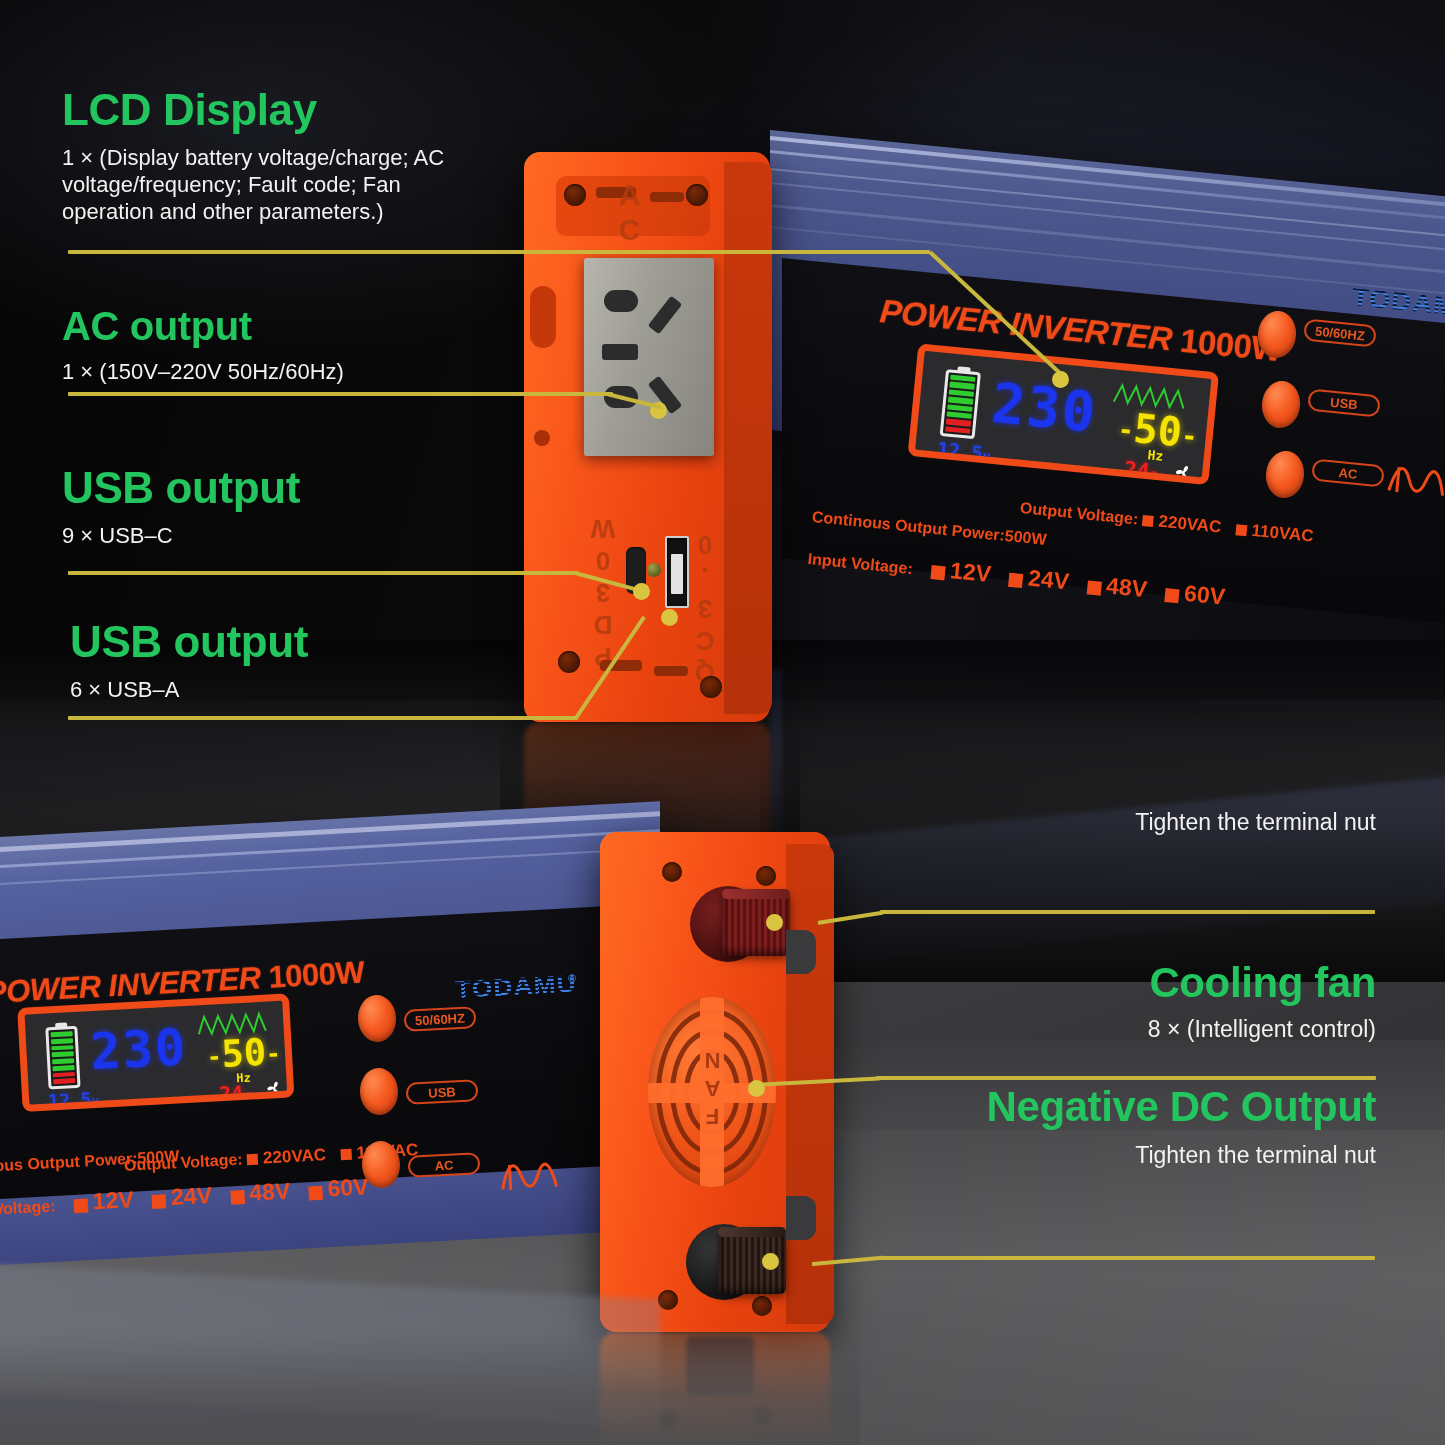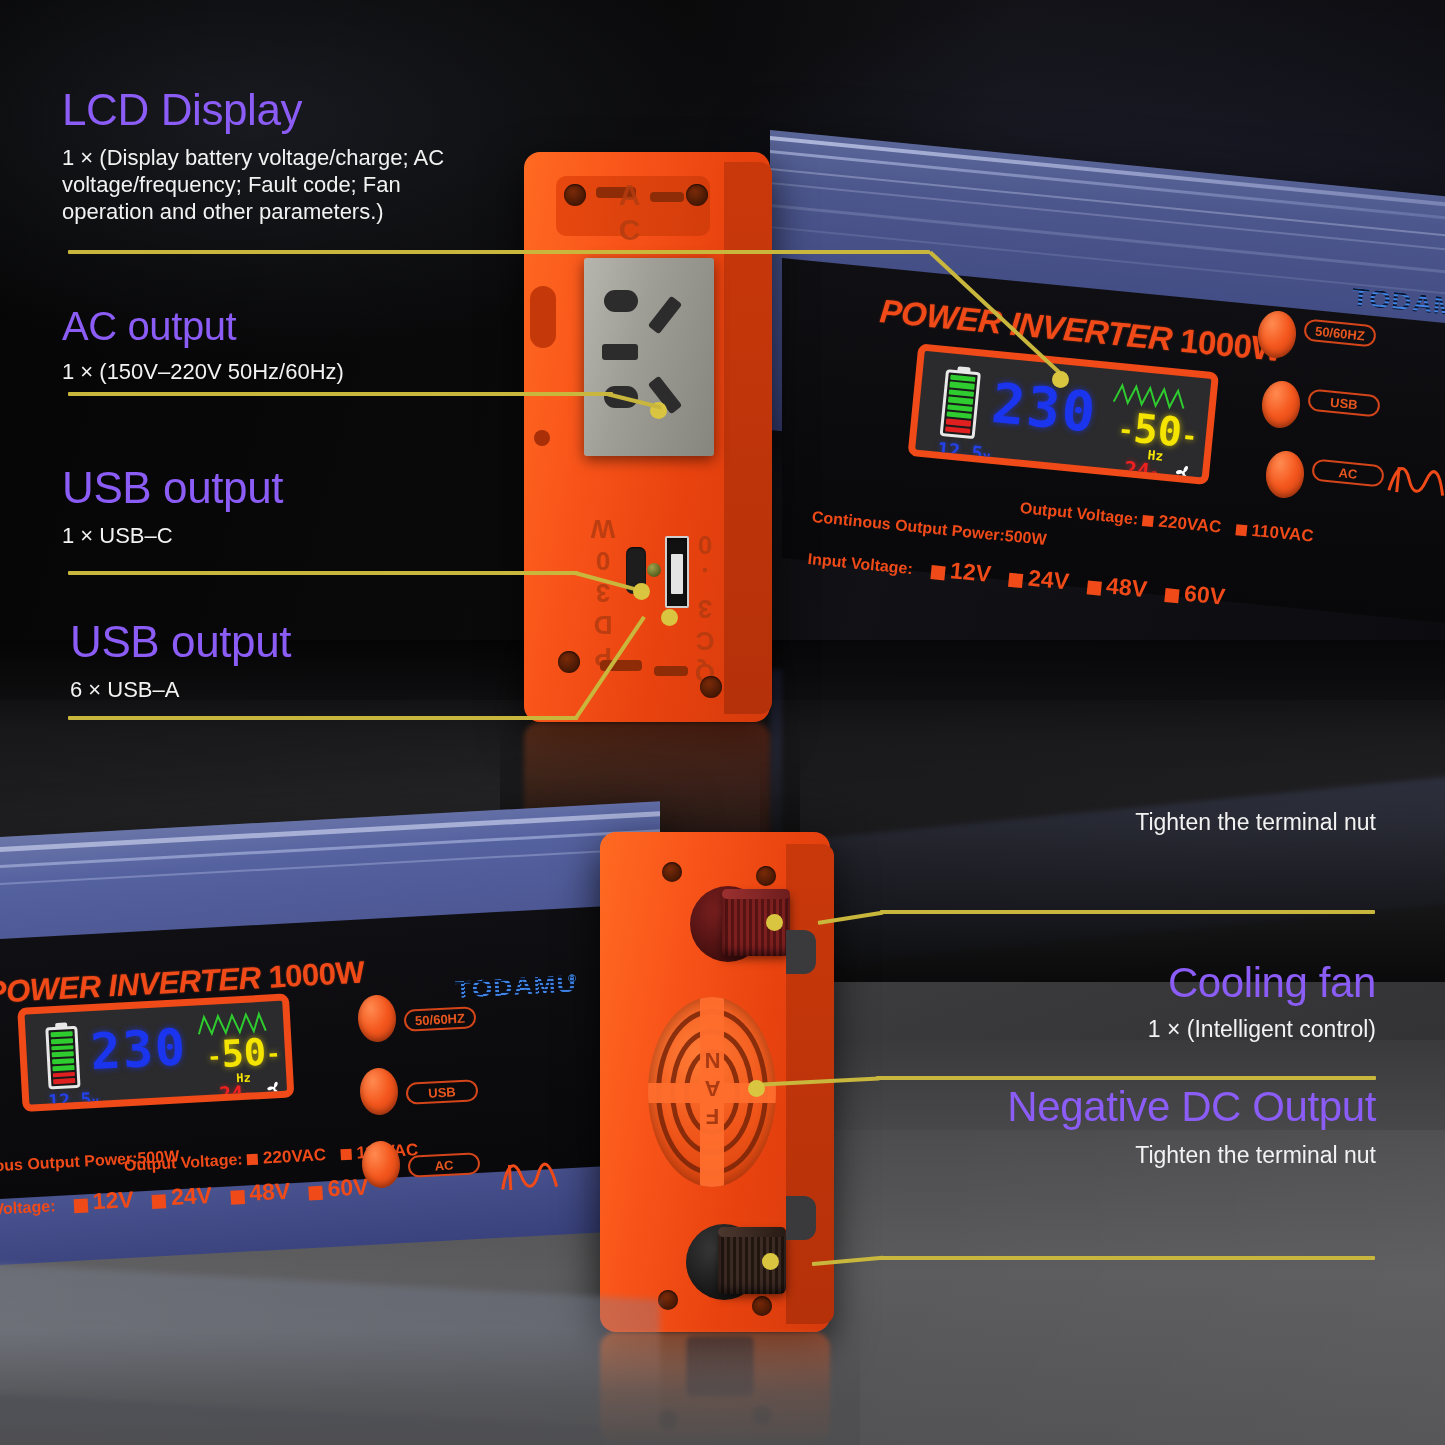--- a/index.html
+++ b/index.html
@@ -36,21 +36,21 @@
     background:linear-gradient(180deg,rgba(5,5,6,1) 0%,rgba(22,22,24,.75) 45%,rgba(45,45,47,0) 100%);
   }
   .floor-sheen{
     position:absolute;left:0;top:1130px;width:1445px;height:315px;
     background:linear-gradient(115deg,rgba(255,255,255,.06) 0%,rgba(255,255,255,.015) 48%,rgba(255,255,255,.05) 100%);
   }
 
   
   .callout{position:absolute;}
   .c-title{
-    color:#8b5cf6;font-weight:400;letter-spacing:-.4px;
+    color:#22c55e;font-weight:700;letter-spacing:-.4px;
     line-height:1.02;white-space:nowrap;
   }
   .c-sub{
     color:#f2f2f2;font-weight:400;line-height:1.22;
   }
 
   .lead-line{
     position:absolute;background:#c8b73c;height:4px;border-radius:1px;
   }
   .lead-diag{
@@ -434,21 +434,21 @@
     <div class="c-sub" style="font-size:22px;margin-top:12px;width:430px;white-space:normal;">1 × (Display battery voltage/charge; AC voltage/frequency; Fault code; Fan operation and other parameters.)</div>
   </div>
 
   <div class="callout" style="left:62px;top:286px;width:470px;">
     <div class="c-title" style="font-size:40px;margin-top:20px;">AC output</div>
     <div class="c-sub" style="font-size:22px;margin-top:12px;">1 × (150V–220V 50Hz/60Hz)</div>
   </div>
 
   <div class="callout" style="left:62px;top:466px;width:470px;">
     <div class="c-title" style="font-size:44px;">USB output</div>
-    <div class="c-sub" style="font-size:22px;margin-top:12px;">1 × USB–C</div>
+    <div class="c-sub" style="font-size:22px;margin-top:12px;">9 × USB–C</div>
   </div>
 
   <div class="callout" style="left:70px;top:620px;width:470px;">
     <div class="c-title" style="font-size:44px;">USB output</div>
     <div class="c-sub" style="font-size:22px;margin-top:12px;">6 × USB–A</div>
   </div>
 
   <div>
 
     <div style="position:absolute;left:-20px;top:838px;width:680px;height:320px;
@@ -606,21 +606,21 @@
     <div class="lead-diag" style="left:812px;top:1262px;width:72px;transform:rotate(-5deg);"></div>
     <div class="lead-dot" style="left:762px;top:1253px;"></div>
   </div>
 
   <div class="callout" style="left:836px;top:794px;width:540px;text-align:right;">
     <div class="c-sub" style="font-size:23px;margin-top:14px;">Tighten the terminal nut</div>
   </div>
 
   <div class="callout" style="left:836px;top:962px;width:540px;text-align:right;">
     <div class="c-title" style="font-size:42px;">Cooling fan</div>
-    <div class="c-sub" style="font-size:23px;margin-top:10px;">1 × (Intelligent control)</div>
+    <div class="c-sub" style="font-size:23px;margin-top:10px;">8 × (Intelligent control)</div>
   </div>
 
   <div class="callout" style="left:836px;top:1086px;width:540px;text-align:right;">
     <div class="c-title" style="font-size:42px;">Negative DC Output</div>
     <div class="c-sub" style="font-size:23px;margin-top:12px;">Tighten the terminal nut</div>
   </div>
 
 </div>
 
 </body></html>

